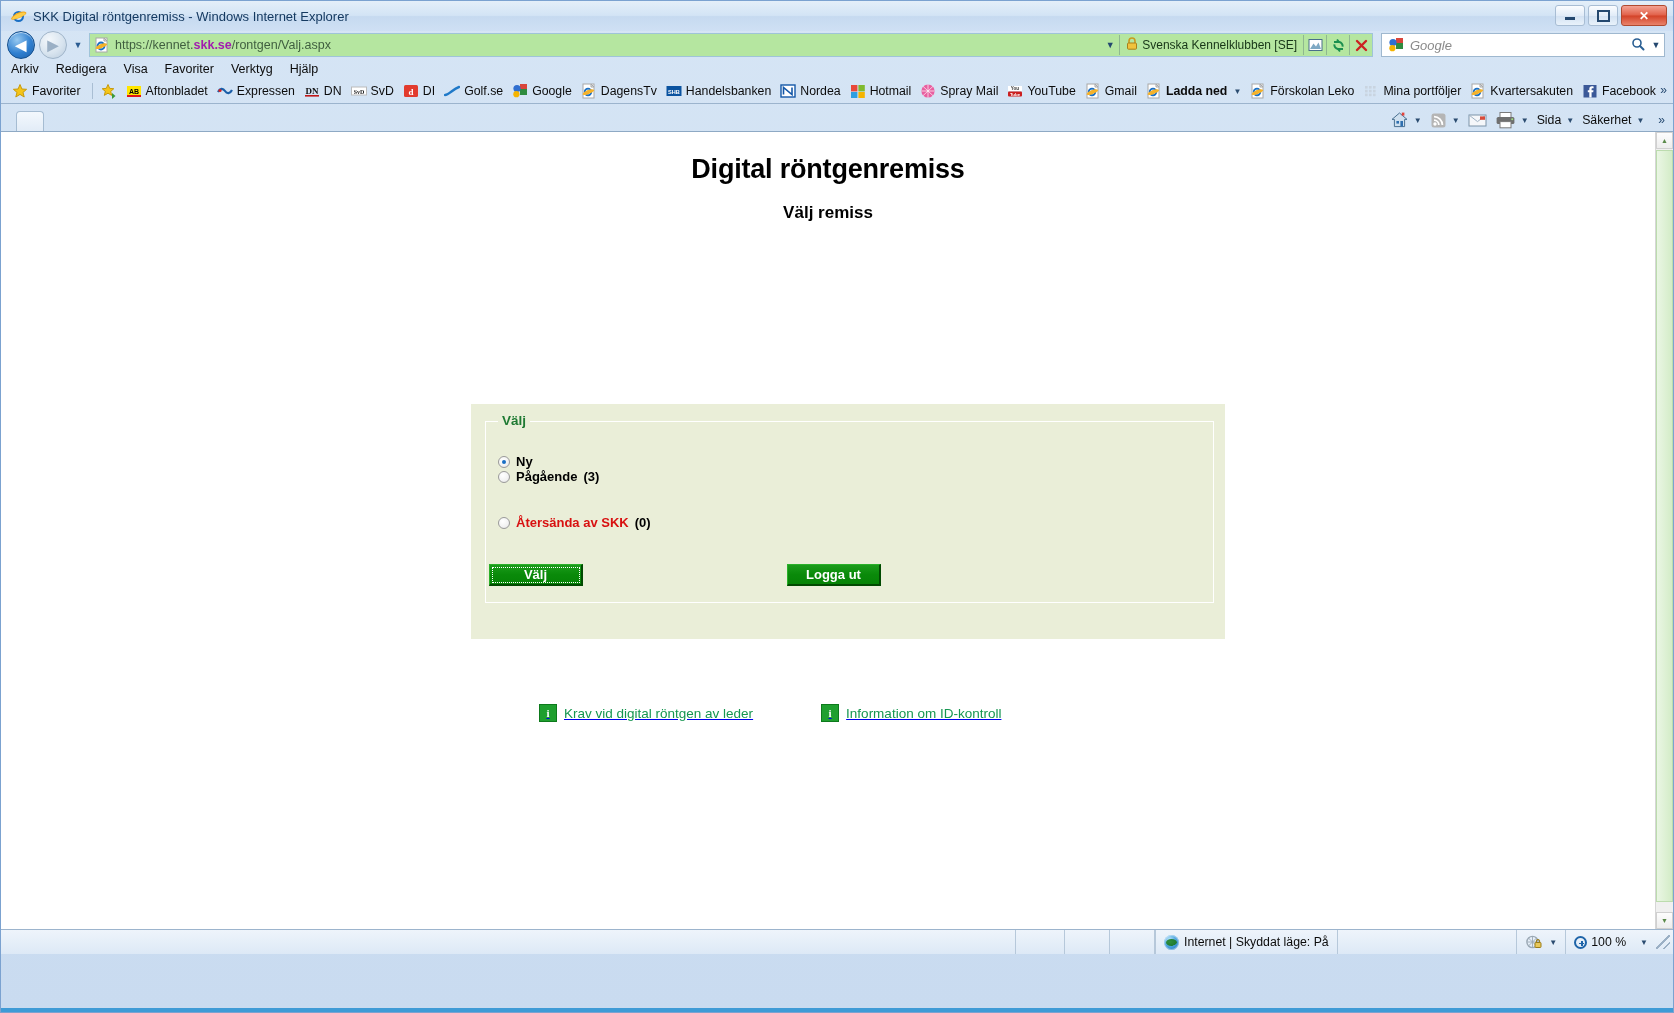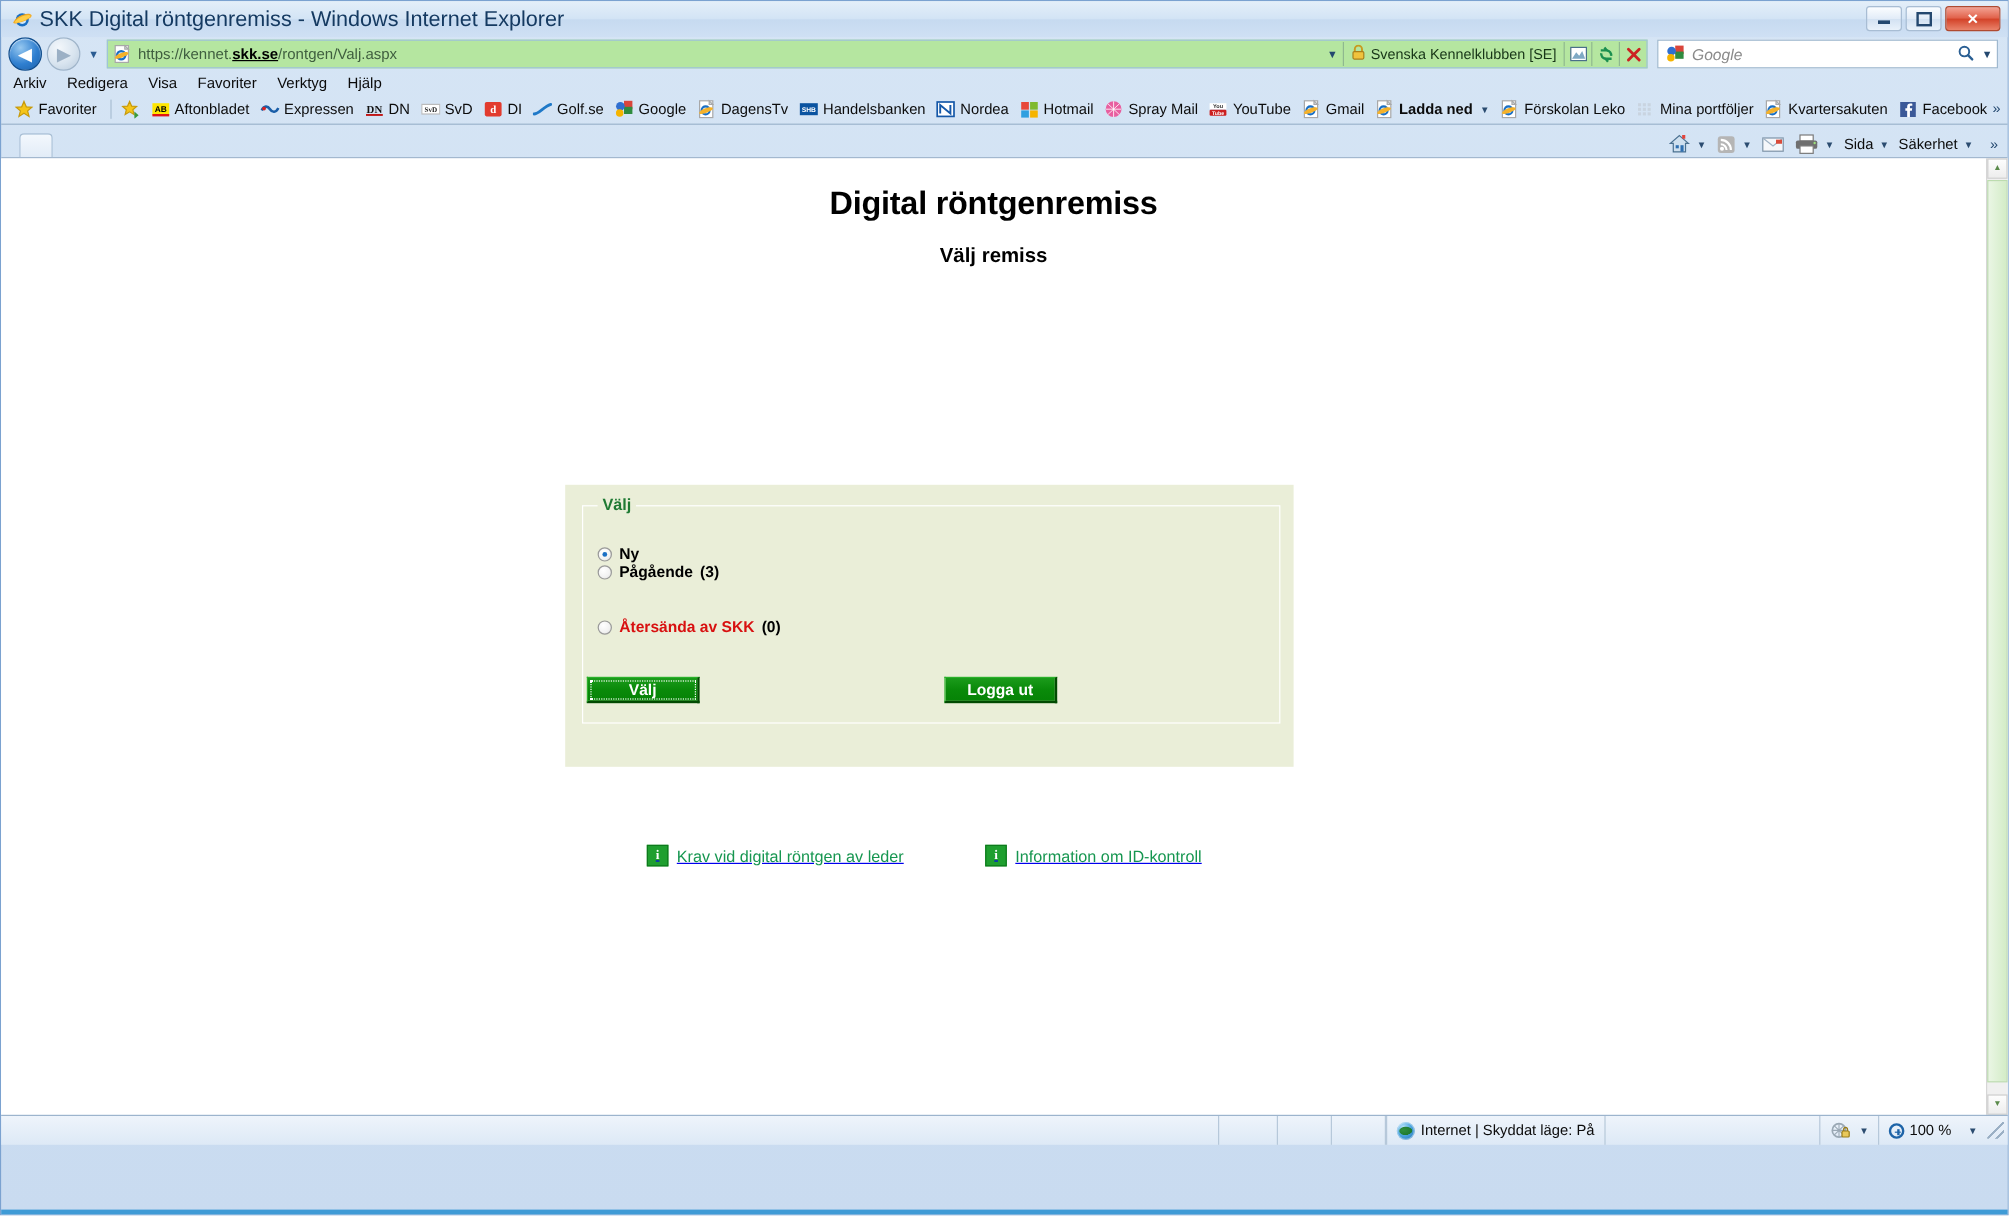--- a/index.html
+++ b/index.html
@@ -34,21 +34,21 @@
     padding-left: 9px;
     background: linear-gradient(to bottom, #e4eff9 0%, #d3e4f5 48%, #c6daf0 52%, #cfe0f4 100%);
     position: relative;
   }
   .titlebar .ie-icon {
     width: 17px; height: 17px;
     margin-right: 6px;
     flex: 0 0 auto;
   }
   .title-text {
-    font-size: 18px;
+    font-size: 13px;
     color: #153a61;
     white-space: nowrap;
   }
   .winbtns {
     position: absolute;
     right: 6px; top: 4px;
     display: flex;
     gap: 3px;
   }
   .winbtn {
@@ -103,21 +103,21 @@
     background: #b5e6a0;
     border: 1px solid #9fc4d8;
     display: flex;
     align-items: center;
     min-width: 0;
   }
   .urlbar .favicon {
     width: 16px; height: 16px; margin: 0 5px 0 4px; flex: 0 0 auto;
   }
   .urltext { font-size: 12.5px; color: #4b6a4b; white-space: nowrap; }
-  .urltext b { color: #000000; font-weight: bold; text-decoration: underline; }
+  .urltext b { color: #a21caf; font-weight: bold; }
   .urltext .prefix { color: #3f5e3f; }
   .url-caret {
     width: 18px; text-align: center; color: #24486f; font-size: 9px; flex: 0 0 auto;
   }
   .cert {
     display: flex; align-items: center; gap: 4px;
     padding: 0 6px;
     height: 20px;
     border-left: 1px solid #8fb88f;
     flex: 0 0 auto;
@@ -276,24 +276,23 @@
     text-align: center;
     font-size: 17px;
     font-weight: bold;
     color: #000;
     margin: 18px 0 0 0;
   }
   .panel {
     position: absolute;
     left: 470px;
     top: 272px;
-    width: 575px;
+    width: 754px;
     height: 235px;
     background: #eaeed8;
-    padding-left: 32px;
   }
   .fieldset {
     position: absolute;
     left: 14px;
     top: 17px;
     right: 11px;
     height: 182px;
     border: 1px solid #ffffff;
     box-sizing: border-box;
   }

